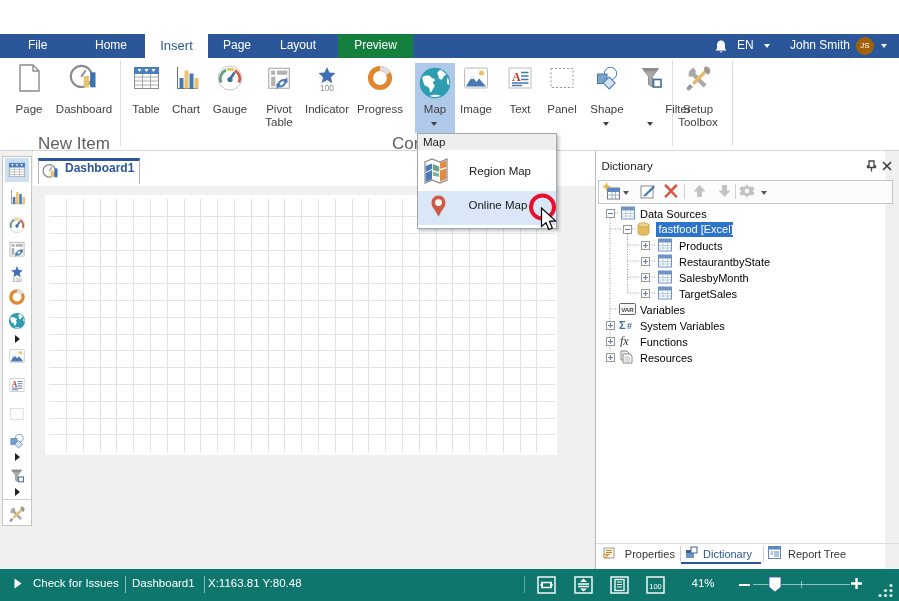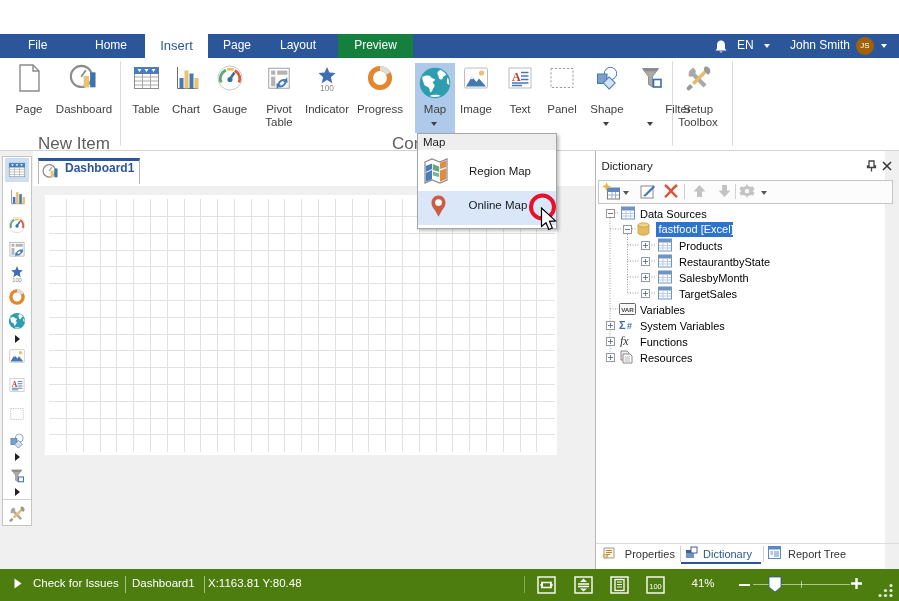--- a/index.html
+++ b/index.html
@@ -29,21 +29,21 @@
 #dtab { position:absolute; left:5px; top:7px; width:102px; height:26px; background:#fff; border:1px solid #b5b5b5; border-top:3px solid #2b579a; border-bottom:none; }
 #page { position:absolute; left:12px; top:43.5px; width:512px; height:260px; background:#fff; }
 #divider { position:absolute; left:595px; top:0; width:1px; height:418px; background:#b8b8b8; }
 #rpanel { position:absolute; left:596px; top:0; width:289px; height:418px; background:#fff; }
 
 .trow { position:absolute; left:0; height:16px; width:303px; font-size:11px; line-height:15px; color:#000; }
 .pm { position:absolute; width:9px; height:9px; background:#fff; border:1px solid #989898; }
 .pm:before, .pm.minus:before { content:""; position:absolute; left:1px; top:3px; width:5px; height:1px; background:#5c7fae; }
 .pm.plus:after { content:""; position:absolute; left:3px; top:1px; width:1px; height:5px; background:#5c7fae; }
 
-#statusbar { position:absolute; left:0; top:569px; width:899px; height:32px; background:#4d7c0f; color:#fff; font-size:11.5px; }
+#statusbar { position:absolute; left:0; top:569px; width:899px; height:32px; background:#0f766e; color:#fff; font-size:11.5px; }
 .ssep { position:absolute; top:7px; width:1px; height:17px; background:rgba(255,255,255,0.5); }
 
 #dropdown { position:absolute; left:417px; top:133px; width:140px; height:96px; background:#fff; border:1px solid #a6a6a6; box-shadow:2px 2px 3px rgba(0,0,0,0.25); z-index:50; }
 #dd-head { position:absolute; left:0; top:0; width:138px; height:16px; background:#eeeeee; font-size:11.5px; color:#1a1a1a; line-height:16px; padding-left:5px; }
 #dd-online { position:absolute; left:0; top:57px; width:138px; height:34px; background:#d9e7f8; }
 </style>
 </head>
 <body>
 <div id="app">
 <svg width="0" height="0" style="position:absolute">

